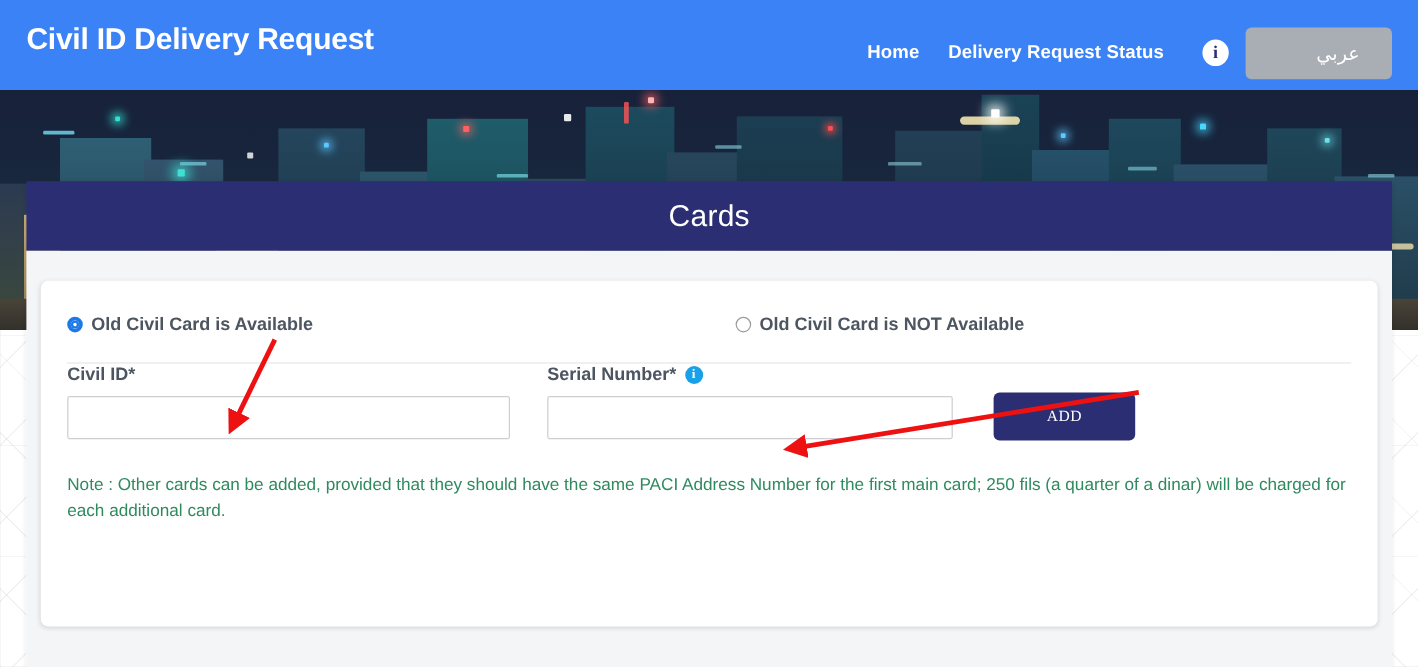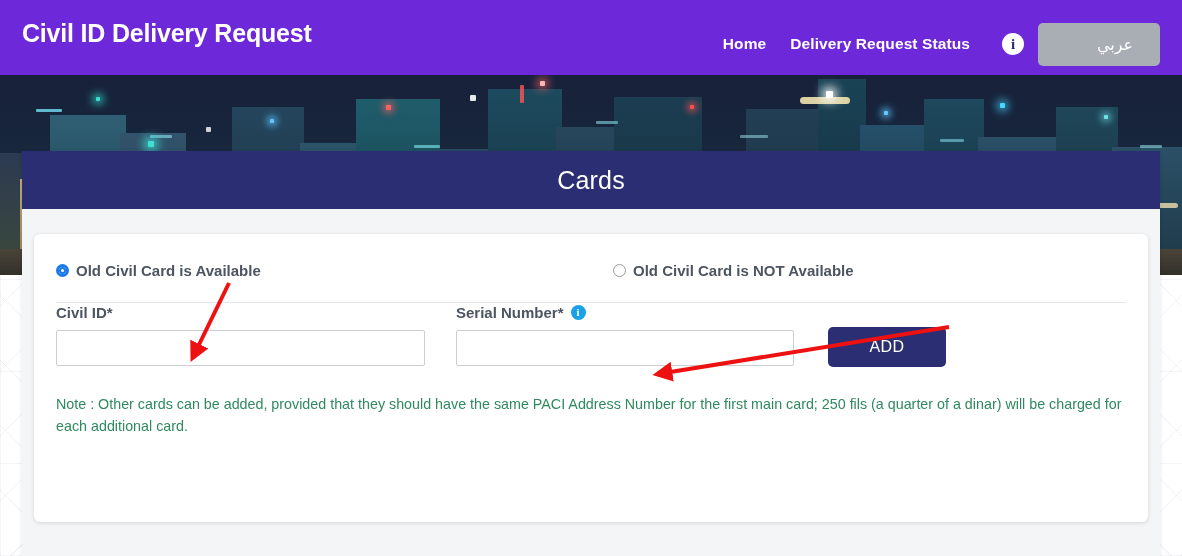--- a/index.html
+++ b/index.html
@@ -27,21 +27,21 @@
       repeating-linear-gradient(0deg, rgba(175,175,185,0.12) 0 1px, transparent 1px 92px),
       repeating-linear-gradient(90deg, rgba(175,175,185,0.12) 0 1px, transparent 1px 92px);
   }
 
   
   #site-header {
     position: absolute;
     left: 0; top: 0;
     width: 1182px;
     height: 75px;
-    background: #6d28d9;
+    background: #3b82f6;
     z-index: 40;
   }
   #brand-title {
     position: absolute;
     left: 22px;
     top: 19px;
     color: #ffffff;
     font-size: 25px;
     font-weight: bold;
     letter-spacing: -0.2px;
@@ -250,22 +250,22 @@
     cursor: pointer;
   }
   #add-button {
     width: 118px;
     height: 40px;
     margin-top: 24px;
     background: #2b2e72;
     color: #ffffff;
     border: none;
     border-radius: 5px;
-    font-size: 16px;
-    font-family: Liberation Sans, sans-serif;
+    font-size: 13px;
+    font-family: Liberation Serif, serif;
     letter-spacing: 0.4px;
     cursor: pointer;
   }
 
   #note-text {
     margin-top: 26px;
     font-size: 14.3px;
     color: #2f8a5e;
     line-height: 1.55;
     max-width: 1082px;

